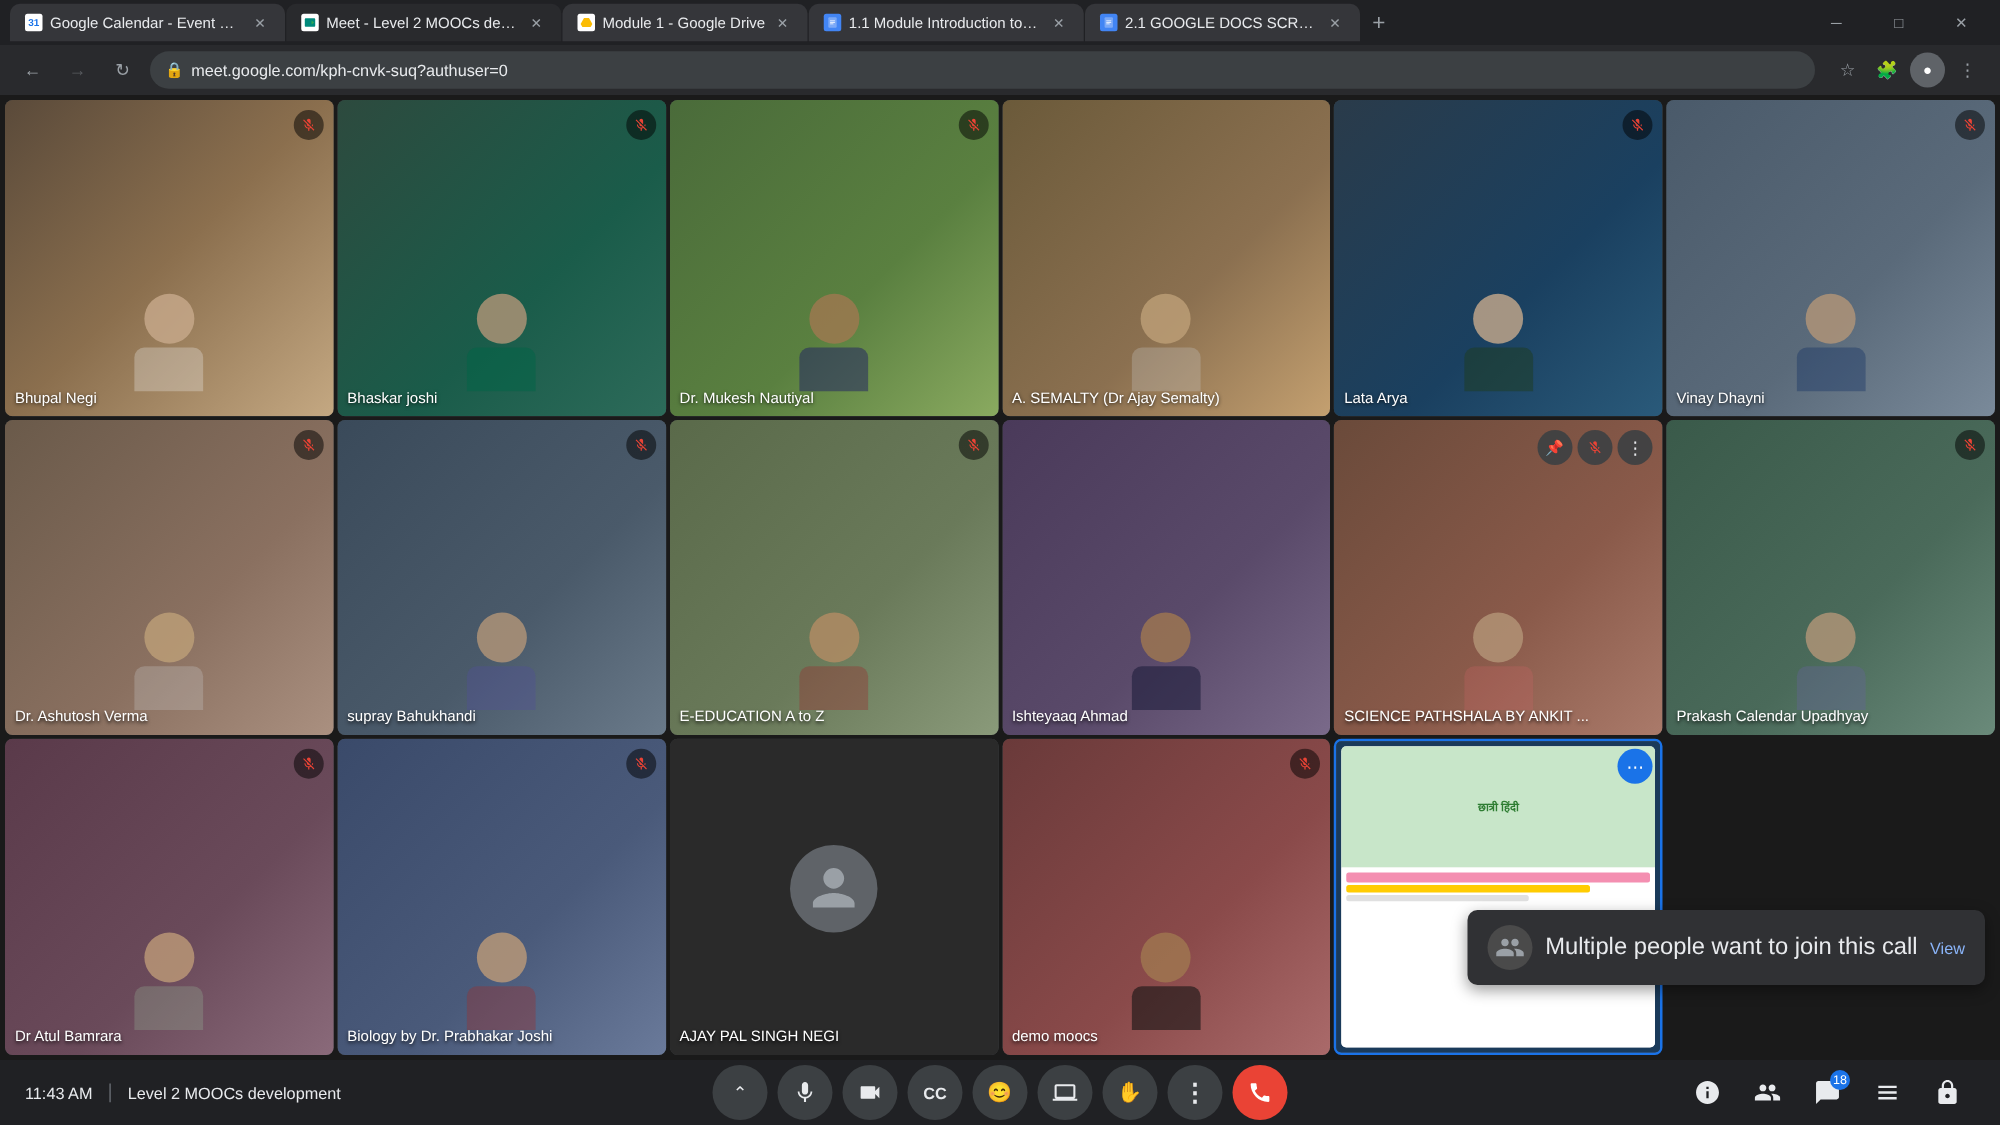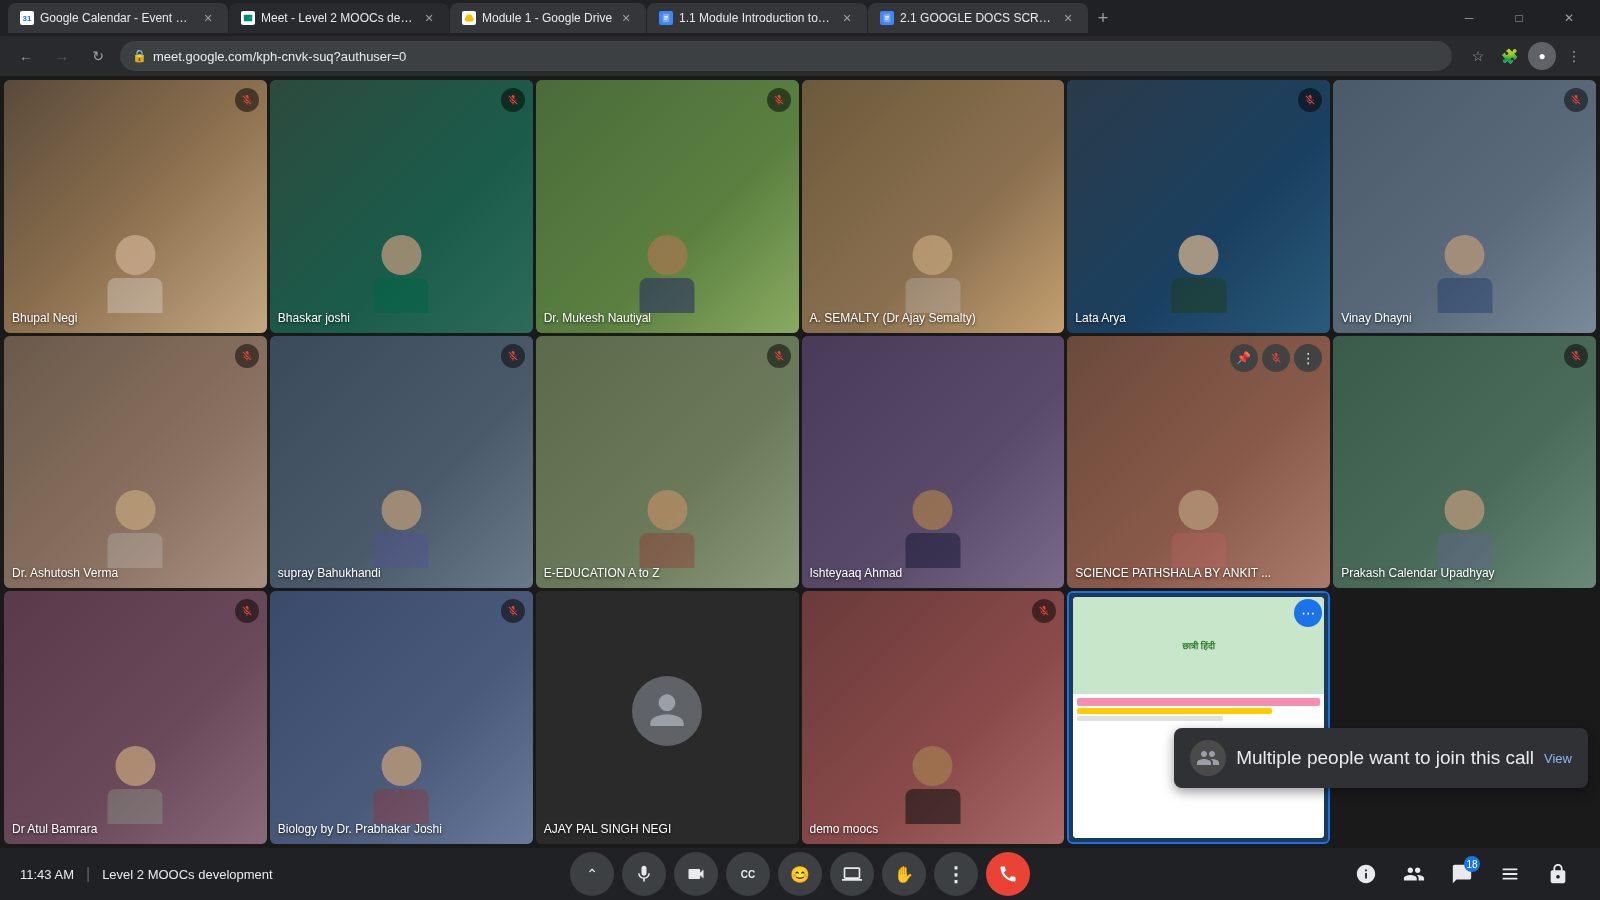--- a/index.html
+++ b/index.html
@@ -448,21 +448,21 @@
     <div class="ctrl-btn">
       <svg width="20" height="20" viewBox="0 0 24 24" fill="#e8eaed">
           <path d="M12 14c1.66 0 2.99-1.34 2.99-3L15 5c0-1.66-1.34-3-3-3S9 3.34 9 5v6c0 1.66 1.34 3 3 3zm5.3-3c0 3-2.54 5.1-5.3 5.1S6.7 14 6.7 11H5c0 3.41 2.72 6.23 6 6.72V21h2v-3.28c3.28-.48 6-3.3 6-6.72h-1.7z"></path>
         </svg>
     </div>
     <div class="ctrl-btn">
       <svg width="20" height="20" viewBox="0 0 24 24" fill="#e8eaed">
           <path d="M17 10.5V7c0-.55-.45-1-1-1H4c-.55 0-1 .45-1 1v10c0 .55.45 1 1 1h12c.55 0 1-.45 1-1v-3.5l4 4v-11l-4 4z"></path>
         </svg>
     </div>
-    <div class="ctrl-btn" style="font-size:10px;font-weight:bold;">CC</div>
+    <div class="ctrl-btn" style="font-size:13px;font-weight:bold;">CC</div>
     <div class="ctrl-btn" style="font-size:16px;">😊</div>
     <div class="ctrl-btn">
       <svg width="20" height="20" viewBox="0 0 24 24" fill="#e8eaed">
           <path d="M20 18c1.1 0 1.99-.9 1.99-2L22 6c0-1.1-.9-2-2-2H4c-1.1 0-2 .9-2 2v10c0 1.1.9 2 2 2H0v2h24v-2h-4zM4 6h16v10H4V6z"></path>
         </svg>
     </div>
     <div class="ctrl-btn" style="font-size:16px;">✋</div>
     <div class="ctrl-btn" style="font-size:20px;font-weight:bold;">⋮</div>
     <div class="ctrl-btn end-call">
       <svg width="20" height="20" viewBox="0 0 24 24" fill="#fff">

